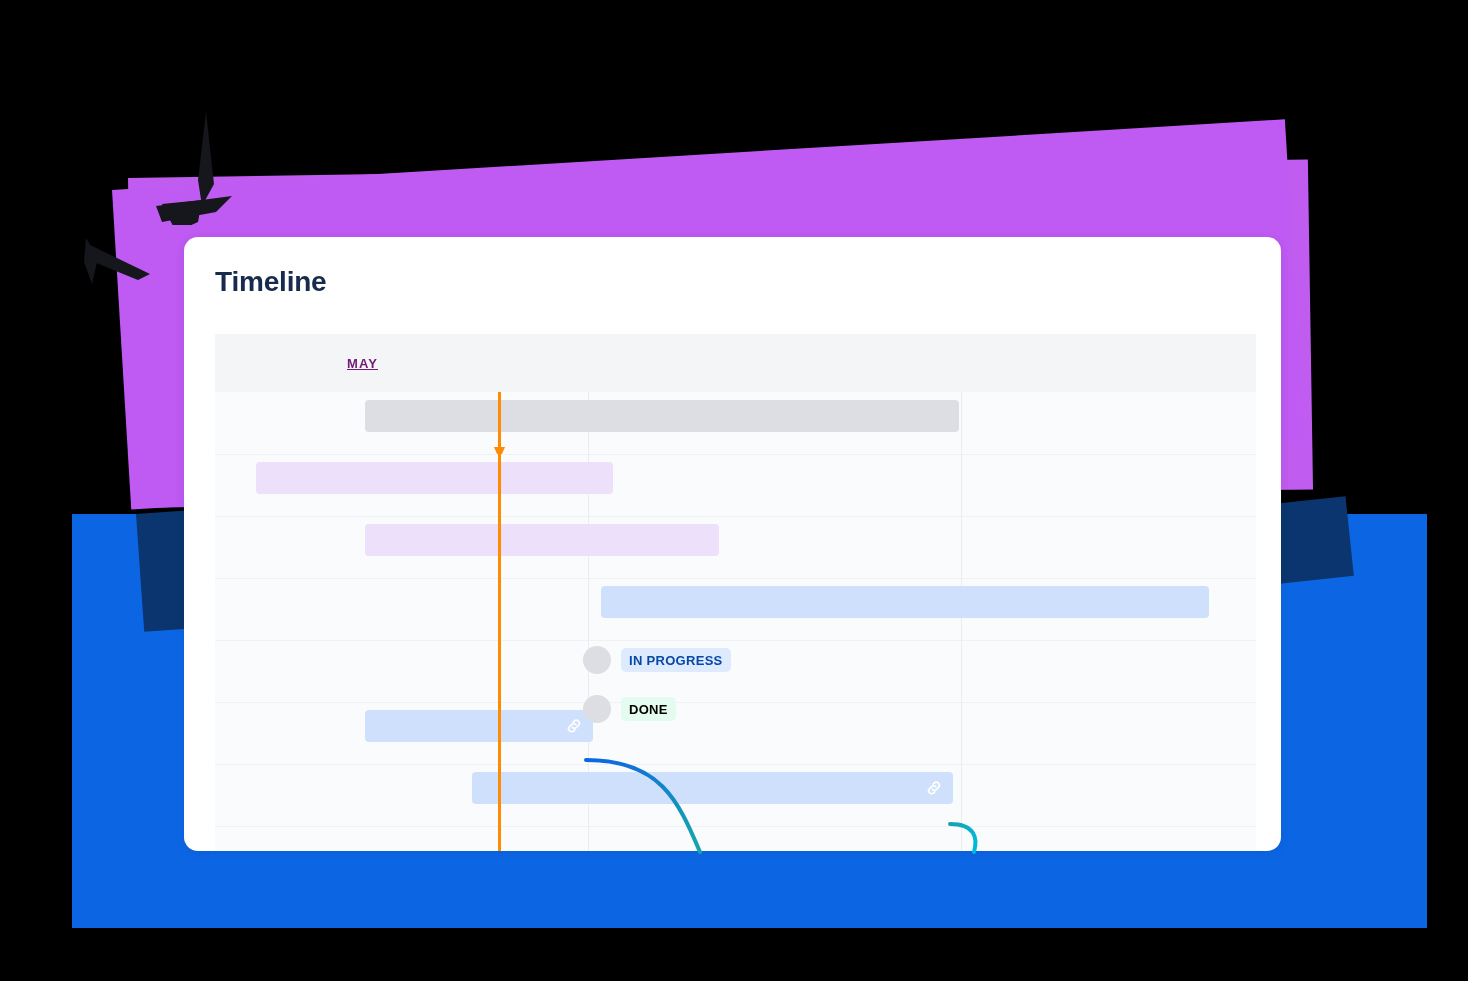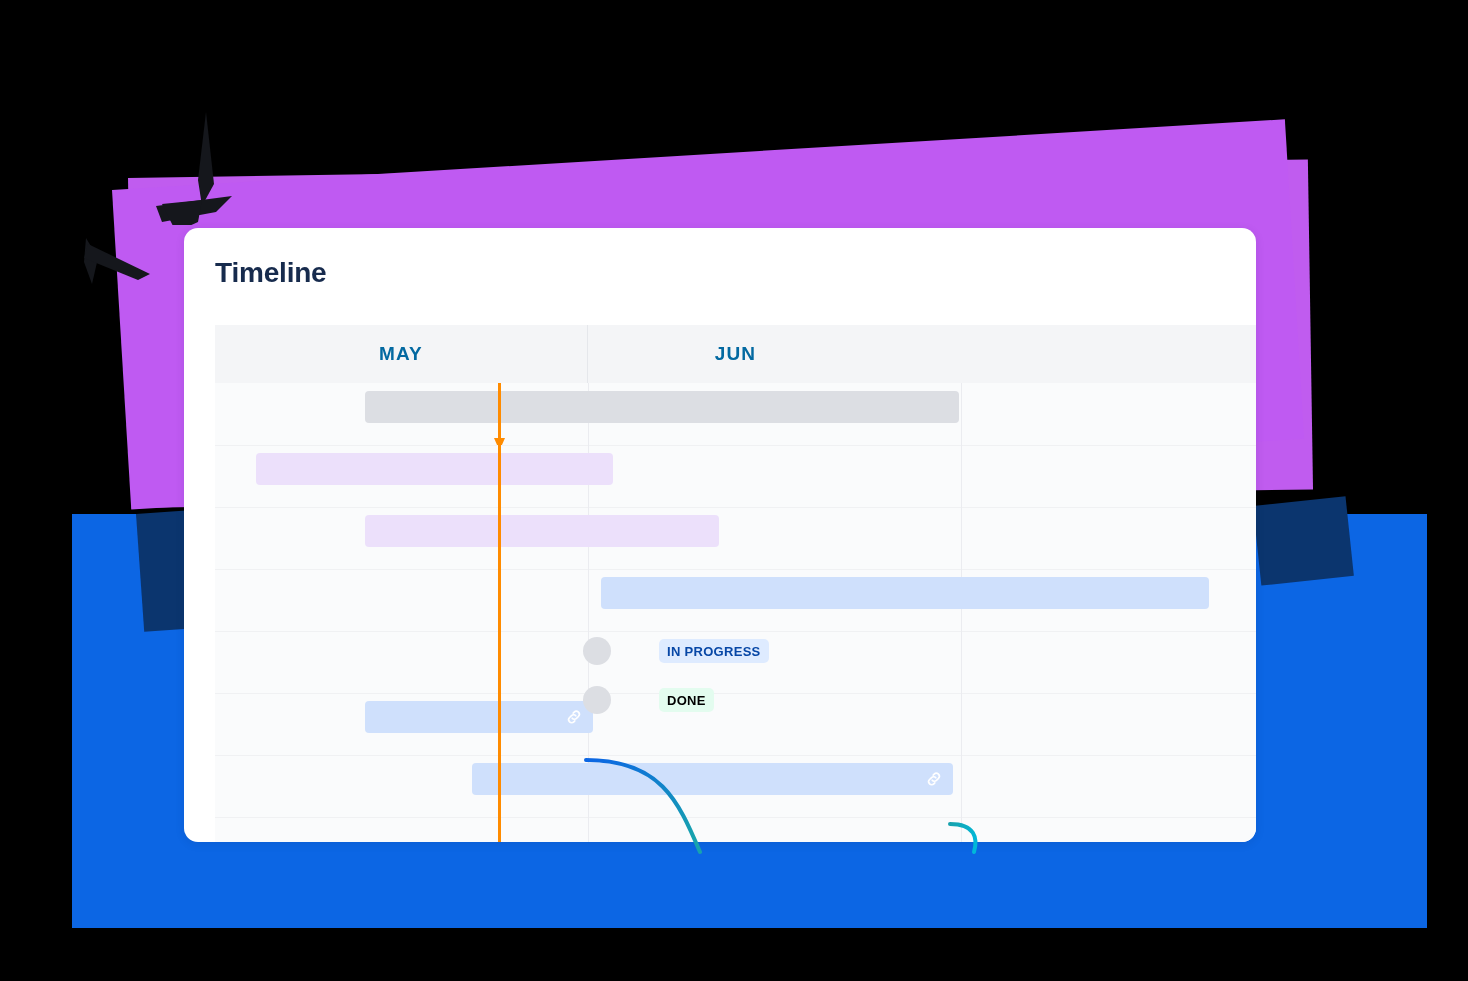--- a/index.html
+++ b/index.html
@@ -42,26 +42,27 @@
     transform-origin:0 0;
   }
   .blue-block{
     left:72px; top:514px; width:1355px; height:414px;
     background:#0c66e4;
   }
 
   
   .card{
     position:absolute;
-    left:184px; top:228px;
+    left:184px; top:237px;
     width:1072px; height:614px;
     background:#ffffff;
     border-radius:14px;
     overflow:hidden;
     box-shadow:0 2px 10px rgba(9,30,66,.10);
+    padding-left:25px;
   }
   .card-title{
     position:absolute;
     left:31px; top:28px;
     font-size:28px;
     font-weight:bold;
     color:#172b4d;
     letter-spacing:-0.2px;
     line-height:1.2;
   }
@@ -75,24 +76,25 @@
   .months{
     position:absolute;left:0;top:0;
     width:1041px;height:58px;
     background:#f4f5f7;
     border-bottom:1px solid #ebecf0;
     display:flex;
   }
   .month{
     flex:0 0 373px;
     display:flex;align-items:center;justify-content:center;
-    font-size:19px;font-weight:bold;letter-spacing:1.1px;
-    color:#0369a1;
+    font-size:13px;font-weight:bold;letter-spacing:1.1px;
+    color:#701a75;
     border-right:1px solid #e5e7eb;
     box-sizing:border-box;
+    text-decoration:underline;
   }
   .month:last-child{flex:0 0 295px;border-right:none;}
 
   .rows{
     position:absolute;left:0;top:58px;
     width:1041px;height:459px;
   }
   .row{
     position:absolute;left:0;width:1041px;height:62px;
     box-sizing:border-box;
@@ -145,21 +147,20 @@
   }
   .badge{
     position:absolute;
     height:24px;
     padding:0 8px;
     border-radius:5px;
     display:flex;align-items:center;
     font-size:13px;font-weight:bold;letter-spacing:.3px;
     box-sizing:border-box;
     white-space:nowrap;
-    margin-left:38px;
   }
   .badge-inprogress{background:#deebff;color:#0747a6;}
   .badge-done{background:#e3fcef;color:#000000;}
 
   
   .connectors{
     position:absolute;left:0;top:0;width:1468px;height:981px;
     pointer-events:none;
   }
 </style>
@@ -185,21 +186,20 @@
   </svg>
 
   <div class="card">
 
     <div class="card-title">Timeline</div>
 
     <div class="grid">
 
       <div class="months">
         <div class="month">MAY</div>
-        <div class="month">JUN</div>
       </div>
 
       <div class="rows">
         <div class="row tint" style="top:0px"></div>
         <div class="row tint line" style="top:62px"></div>
         <div class="row tint line" style="top:124px"></div>
         <div class="row tint line" style="top:186px"></div>
         <div class="row tint line" style="top:248px"></div>
         <div class="row tint line" style="top:310px"></div>
         <div class="row tint line" style="top:372px"></div>

